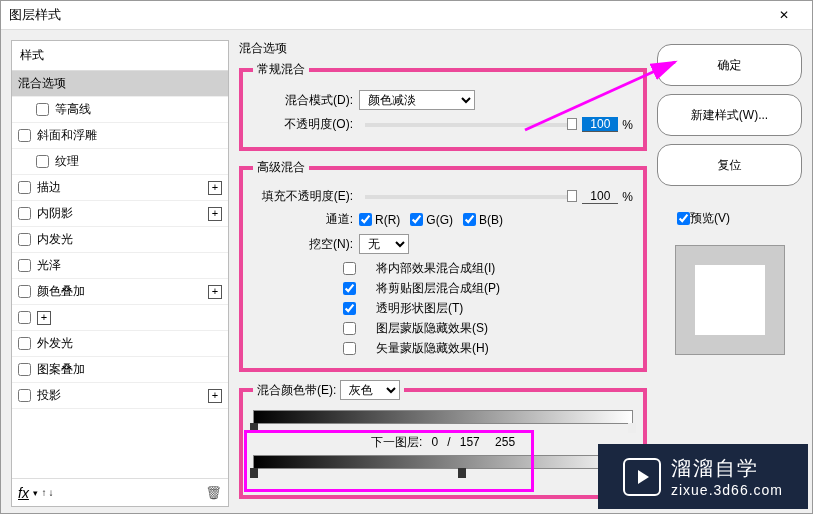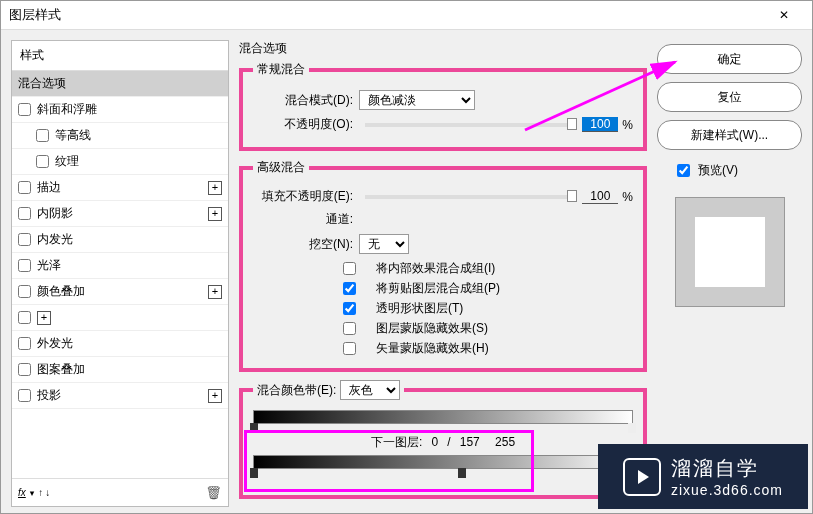--- a/index.html
+++ b/index.html
@@ -12,21 +12,21 @@
     .left-panel { width: 218px; border: 1px solid #bbb; background: #fff; display: flex; flex-direction: column; }
     .styles-header { padding: 6px 8px; border-bottom: 1px solid #ddd; }
     .style-list { flex: 1; overflow: auto; }
     .style-item { display: flex; align-items: center; padding: 4px 6px; height: 26px; border-bottom: 1px solid #eee; }
     .style-item.selected { background: #d0d0d0; }
     .style-item input[type=checkbox] { margin-right: 6px; }
     .style-item.indent { padding-left: 24px; }
     .style-label { flex: 1; }
     .plus-icon { width: 14px; height: 14px; border: 1px solid #555; display: flex; align-items: center; justify-content: center; font-size: 11px; line-height: 1; cursor: pointer; }
     .left-footer { height: 28px; border-top: 1px solid #ddd; display: flex; align-items: center; padding: 0 6px; justify-content: space-between; }
-    .fx-label { font-style: italic; font-size: 10px; text-decoration: underline; }
+    .fx-label { font-style: italic; font-size: 14px; text-decoration: underline; }
     .arrows { display: flex; gap: 2px; }
     .arrow { font-size: 10px; cursor: pointer; }
     .trash { font-size: 13px; cursor: pointer; color: #555; }
     .center-panel { flex: 1; position: relative; }
     fieldset { border: 4px solid #ec4899; padding: 6px 10px 8px; margin-bottom: 8px; }
     legend { padding: 0 4px; }
     .row { display: flex; align-items: center; margin: 6px 0; }
     .row-label { width: 100px; text-align: right; margin-right: 6px; }
     select { height: 20px; border: 1px solid #999; background: #fff; padding: 0 4px; }
     .slider { flex: 1; height: 4px; background: #ddd; position: relative; margin: 0 6px; }
@@ -36,22 +36,22 @@
     .pct { margin-left: 4px; }
     .chk-row { display: flex; align-items: center; gap: 16px; margin: 3px 0 3px 90px; }
     .chk-row input { margin-right: 4px; }
     .channels { display: flex; gap: 10px; }
     .channels label { display: flex; align-items: center; gap: 3px; }
     .gradient-bar { height: 14px; background: linear-gradient(to right, #000, #fff); border: 1px solid #888; position: relative; margin: 4px 0 10px; }
     .grad-marker { position: absolute; width: 8px; height: 10px; background: #333; bottom: -10px; transform: translateX(-50%); }
     .blend-label { text-align: center; margin: 2px 0; font-size: 11px; }
     .magenta-box { position: absolute; border: 3px solid #ff00ff; pointer-events: none; }
     .right-panel { width: 145px; display: flex; flex-direction: column; gap: 8px; padding-top: 4px; }
-    .btn { height: 30px; border: 1px solid #888; border-radius: 14px; background: #fff; display: flex; align-items: center; justify-content: center; cursor: pointer; }
-    .preview-chk { display: flex; align-items: center; gap: 8px; margin-left: 20px; margin-top: 4px; }
+    .btn { height: 42px; border: 1px solid #888; border-radius: 14px; background: #fff; display: flex; align-items: center; justify-content: center; cursor: pointer; }
+    .preview-chk { display: flex; align-items: center; gap: 0; margin-left: 20px; margin-top: 16px; }
     .preview-box { width: 110px; height: 110px; background: #ccc; border: 1px solid #999; margin: 10px auto 0; display: flex; align-items: center; justify-content: center; }
     .preview-inner { width: 70px; height: 70px; background: #fff; }
     .watermark { position: absolute; right: 5px; bottom: 5px; width: 210px; height: 65px; background: #1a2740; color: #fff; display: flex; align-items: center; justify-content: center; gap: 10px; }
     .wm-icon { width: 38px; height: 38px; border: 2px solid #fff; border-radius: 6px; display: flex; align-items: center; justify-content: center; }
     .wm-tri { width: 0; height: 0; border-left: 11px solid #fff; border-top: 7px solid transparent; border-bottom: 7px solid transparent; margin-left: 3px; }
     .wm-text { display: flex; flex-direction: column; }
     .wm-main { font-size: 20px; letter-spacing: 2px; }
     .wm-sub { font-size: 14px; letter-spacing: 1px; }
     .arrow-svg { position: absolute; pointer-events: none; }
   </style>
@@ -66,27 +66,27 @@
     </div>
   </div>
   <div class="content">
 
     <div class="left-panel">
       <div class="styles-header">样式</div>
       <div class="style-list" id="style-list">
           <div class="style-item selected">
             <span class="style-label">混合选项</span>
           </div>
+          <div class="style-item indent">
+            <input type="checkbox" style="">
+            <span class="style-label">等高线</span>
+          </div>
           <div class="style-item">
             <input type="checkbox" style="">
             <span class="style-label">斜面和浮雕</span>
-          </div>
-          <div class="style-item indent">
-            <input type="checkbox" style="">
-            <span class="style-label">等高线</span>
           </div>
           <div class="style-item indent">
             <input type="checkbox" style="">
             <span class="style-label">纹理</span>
           </div>
           <div class="style-item">
             <input type="checkbox" style="">
             <span class="style-label">描边</span>
             <span class="plus-icon">+</span>
           </div>
@@ -165,20 +165,34 @@
         <div class="row">
           <span class="row-label">填充不透明度(E):</span>
           <div class="slider">
             <div class="slider-thumb" style="left:98%"></div>
           </div>
           <input class="num-input" value="100" style="">
           <span class="pct">%</span>
         </div>
         <div class="row">
           <span class="row-label">通道:</span>
+          <div class="channels">
+            <label>
+                <input type="checkbox" checked="" style="">
+                <span>R(R)</span>
+              </label>
+            <label>
+                <input type="checkbox" checked="" style="">
+                <span>G(G)</span>
+              </label>
+            <label>
+                <input type="checkbox" checked="" style="">
+                <span>B(B)</span>
+              </label>
+          </div>
         </div>
         <div class="row">
           <span class="row-label">挖空(N):</span>
           <select style="width:50px">
             <option>无</option>
           </select>
         </div>
         <div class="chk-row">
             <input type="checkbox" style="">
             <span>将内部效果混合成组(I)</span>
@@ -226,24 +240,24 @@
       </fieldset>
 
       <div class="magenta-box" style="left:5px;top:390px;width:290px;height:62px"></div>
     </div>
 
     <div class="right-panel">
       <div class="btn">
           <span>确定</span>
         </div>
       <div class="btn">
+          <span>新建样式(W)...</span>
+        </div>
+      <div class="btn">
           <span>复位</span>
-        </div>
-      <div class="btn">
-          <span>新建样式(W)...</span>
         </div>
       <div class="preview-chk">
         <input type="checkbox" checked="" style="">
         <span>预览(V)</span>
       </div>
       <div class="preview-box">
         <div class="preview-inner"></div>
       </div>
     </div>
 

